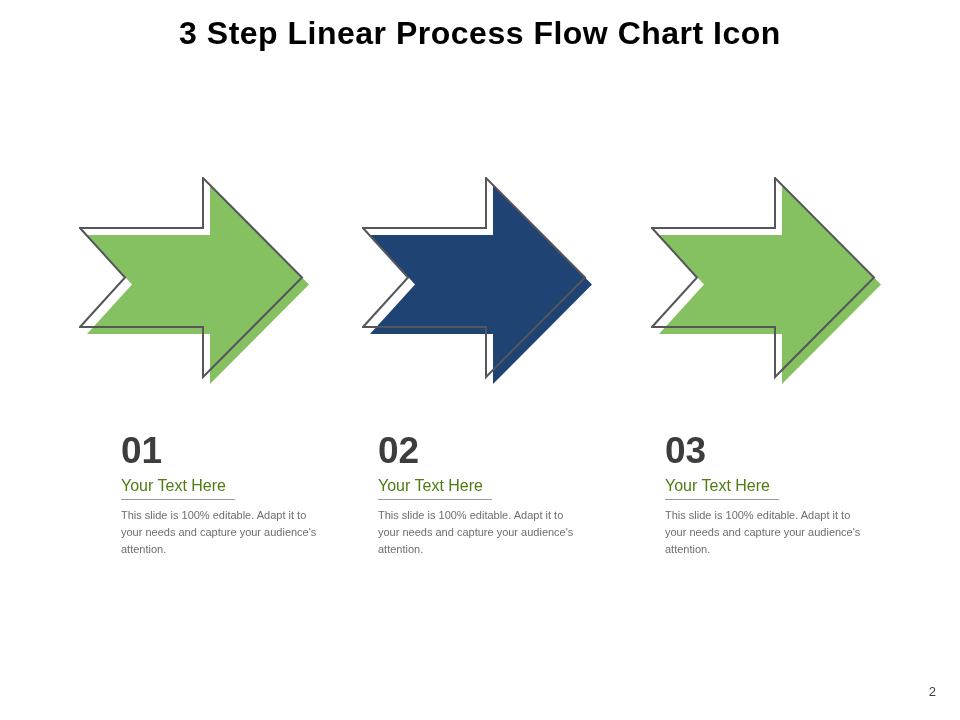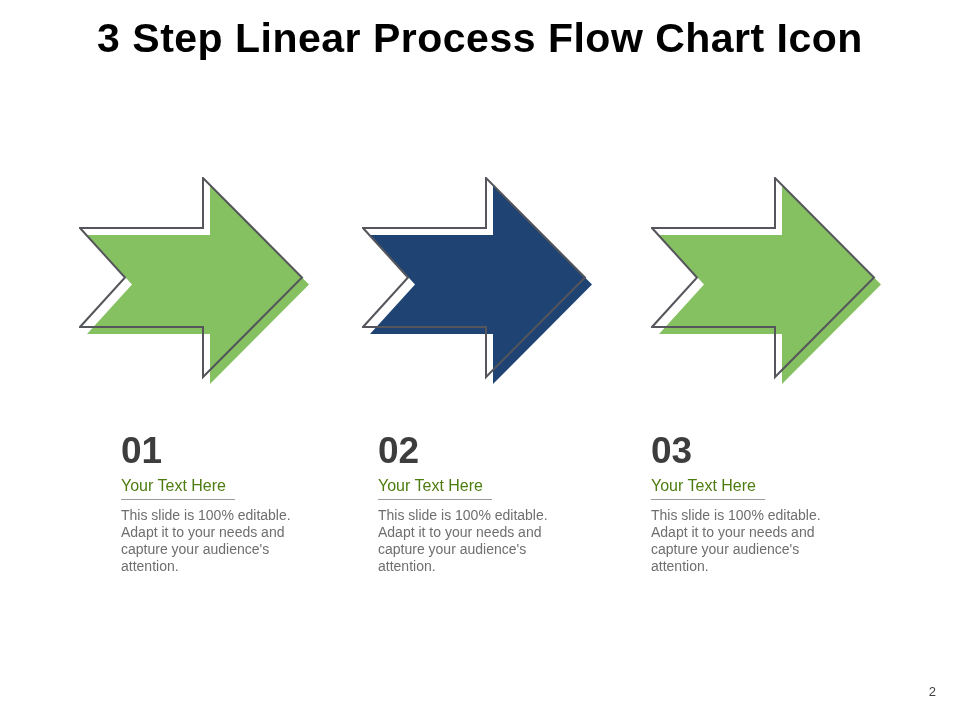--- a/index.html
+++ b/index.html
@@ -11,21 +11,21 @@
     background: #ffffff;
     overflow: hidden;
     font-family: "Liberation Sans", sans-serif;
   }
   .slide-title {
     position: absolute;
     top: 15px;
     left: 0;
     width: 960px;
     text-align: center;
-    font-size: 41px;
+    font-size: 32px;
     font-weight: bold;
     color: #000000;
     letter-spacing: 0.5px;
   }
   .arrow-svg {
     position: absolute;
     top: 177px;
     width: 232px;
     height: 209px;
   }
@@ -38,42 +38,42 @@
     stroke-width: 2;
     stroke-linejoin: miter;
   }
   .step-col {
     position: absolute;
     top: 435px;
     width: 212px;
   }
   .col-1 { left: 93px; margin-left: 28px; }
   .col-2 { left: 378px; }
-  .col-3 { left: 651px; }
+  .col-3 { left: 665px; }
   .step-number {
     font-size: 37px;
     font-weight: bold;
     color: #3d3d3d;
     line-height: 32px;
     margin-bottom: 10px;
   }
   .step-heading {
     font-size: 16px;
     color: #4d7c0f;
     line-height: 18px;
   }
   .step-divider {
     width: 114px;
     height: 0;
     border-top: 1px solid #9a9a9a;
     margin: 4px 0 7px 0;
   }
   .step-desc {
     width: 205px;
-    font-size: 14px;
+    font-size: 11px;
     line-height: 17px;
     color: #6e6e6e;
   }
   .page-number {
     position: absolute;
     right: 24px;
     bottom: 21px;
     font-size: 13px;
     color: #3f3f3f;
   }

